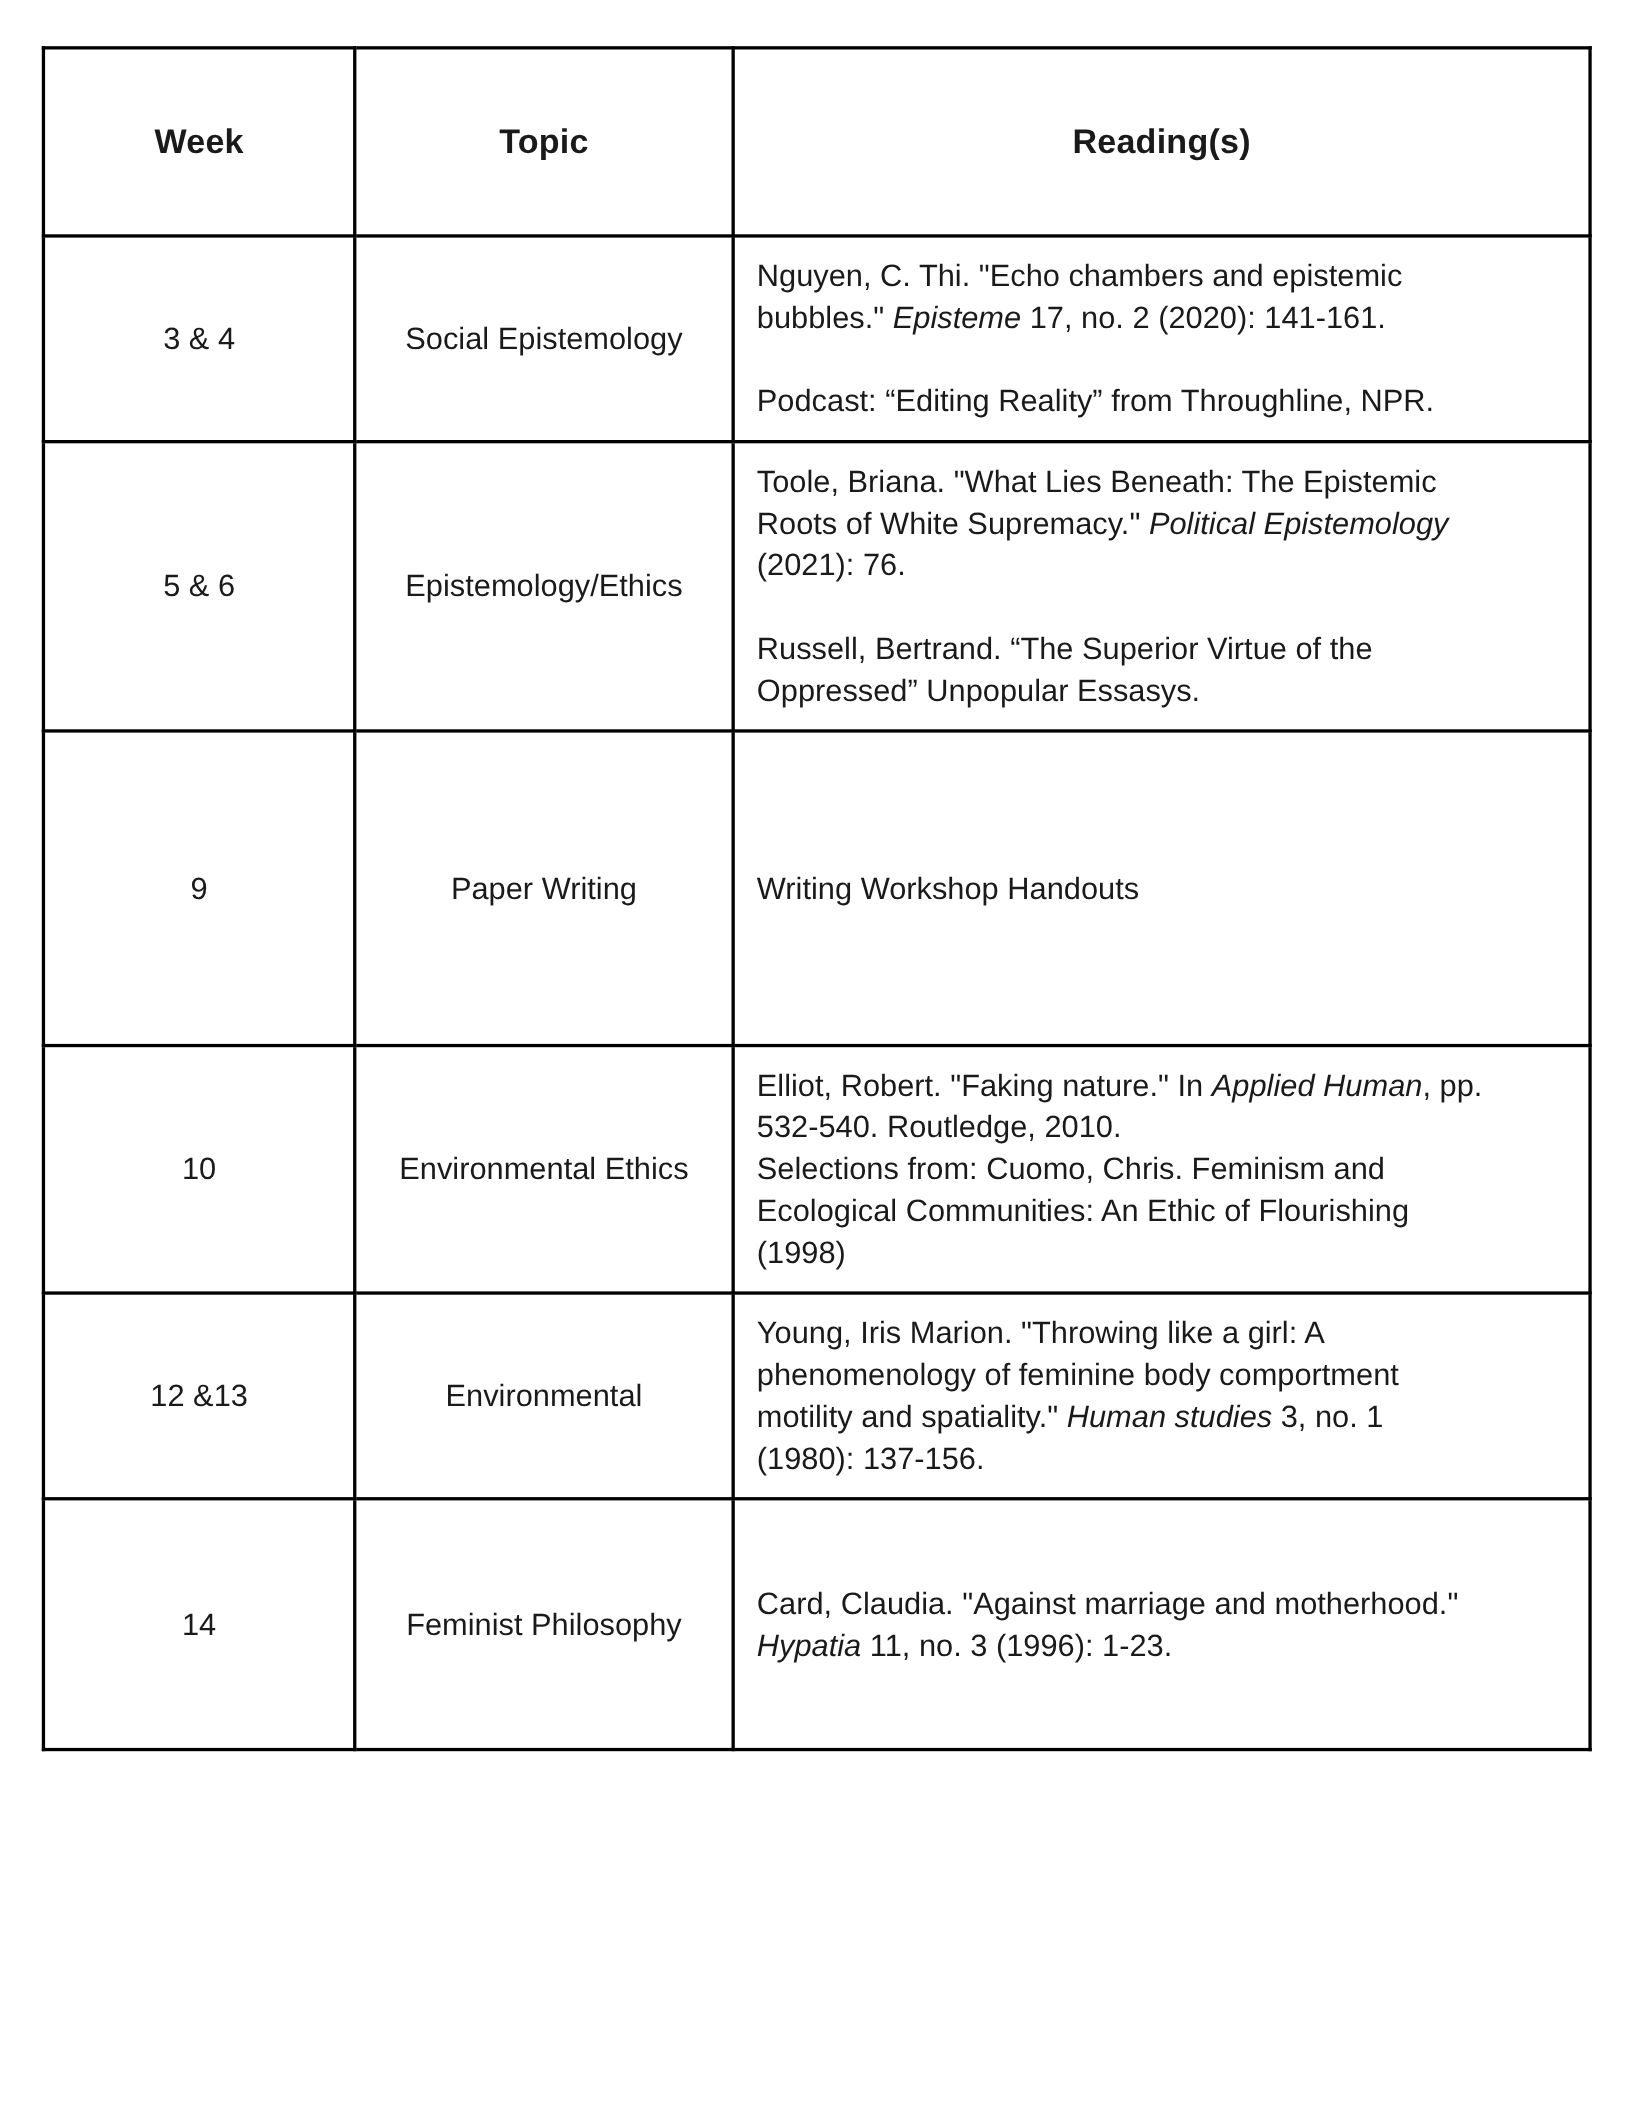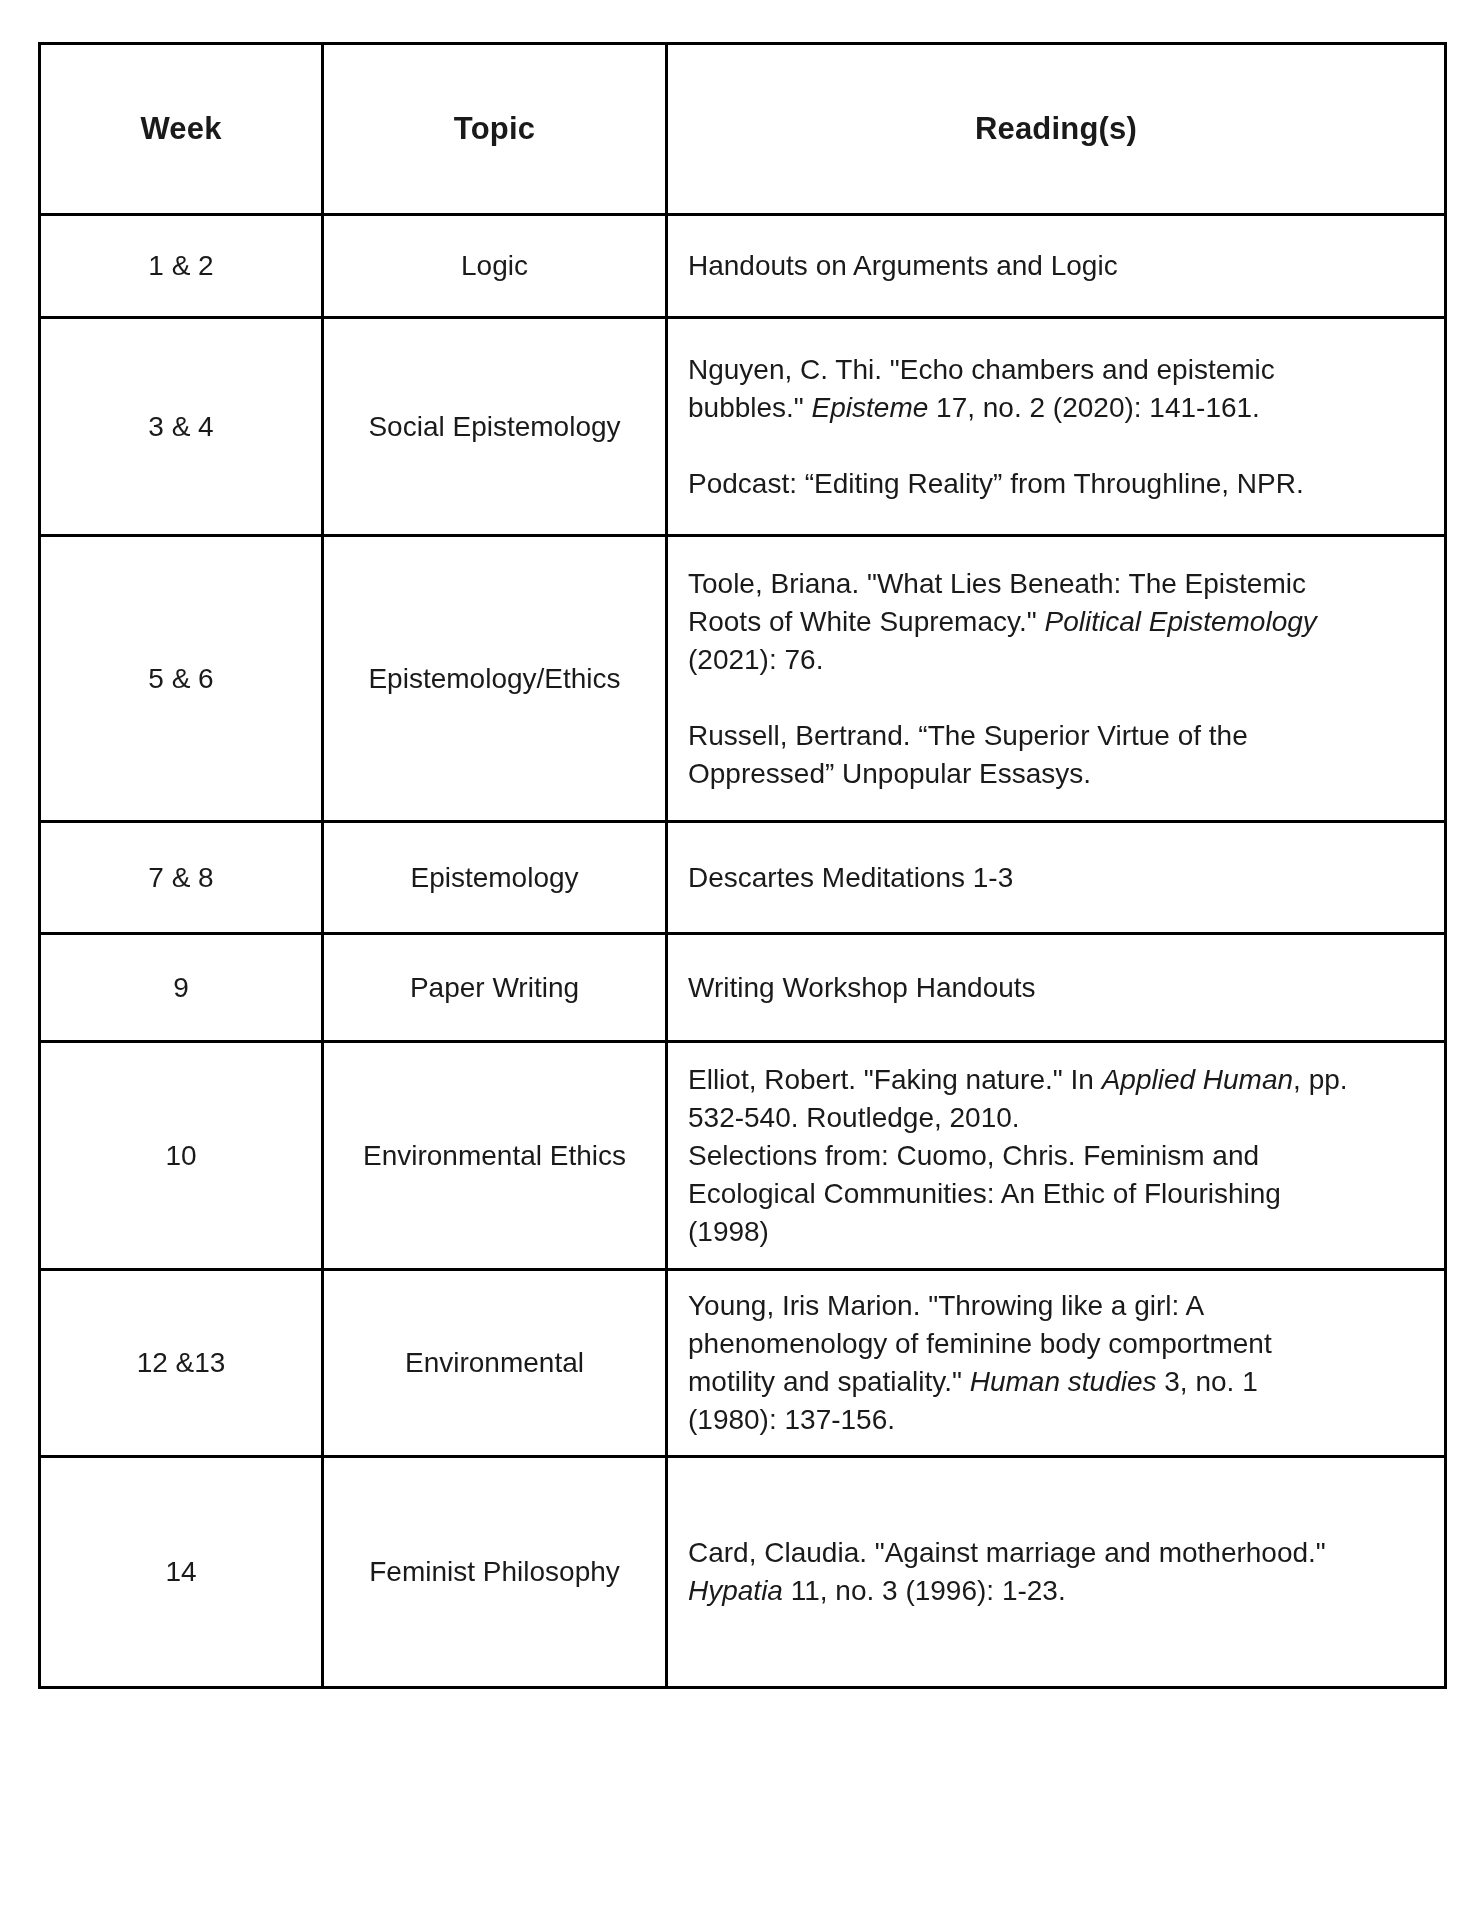--- a/index.html
+++ b/index.html
@@ -90,53 +90,39 @@
     </colgroup>
     <thead>
       <tr>
         <th>Week</th>
         <th>Topic</th>
         <th>Reading(s)</th>
       </tr>
     </thead>
     <tbody>
         <tr>
-          <td class="week">1 &amp; 2</td>
-          <td class="topic">Logic</td>
-          <td class="readings">
-            <div class="rline"><span>Handouts on Arguments and Logic</span></div>
-          </td>
-        </tr>
-        <tr>
           <td class="week">3 &amp; 4</td>
           <td class="topic">Social Epistemology</td>
           <td class="readings">
             <div class="rline"><span>Nguyen, C. Thi. "Echo chambers and epistemic</span></div>
             <div class="rline"><span>bubbles." </span><i>Episteme</i><span> 17, no. 2 (2020): 141-161.</span></div>
             <div class="rline">&nbsp;</div>
             <div class="rline"><span>Podcast: “Editing Reality” from Throughline, NPR.</span></div>
           </td>
         </tr>
         <tr>
           <td class="week">5 &amp; 6</td>
           <td class="topic">Epistemology/Ethics</td>
           <td class="readings">
             <div class="rline"><span>Toole, Briana. "What Lies Beneath: The Epistemic</span></div>
             <div class="rline"><span>Roots of White Supremacy." </span><i>Political Epistemology</i></div>
             <div class="rline"><span>(2021): 76.</span></div>
             <div class="rline">&nbsp;</div>
             <div class="rline"><span>Russell, Bertrand. “The Superior Virtue of the</span></div>
             <div class="rline"><span>Oppressed” Unpopular Essasys.</span></div>
-          </td>
-        </tr>
-        <tr>
-          <td class="week">7 &amp; 8</td>
-          <td class="topic">Epistemology</td>
-          <td class="readings">
-            <div class="rline"><span>Descartes Meditations 1-3</span></div>
           </td>
         </tr>
         <tr>
           <td class="week">9</td>
           <td class="topic">Paper Writing</td>
           <td class="readings">
             <div class="rline"><span>Writing Workshop Handouts</span></div>
           </td>
         </tr>
         <tr>

